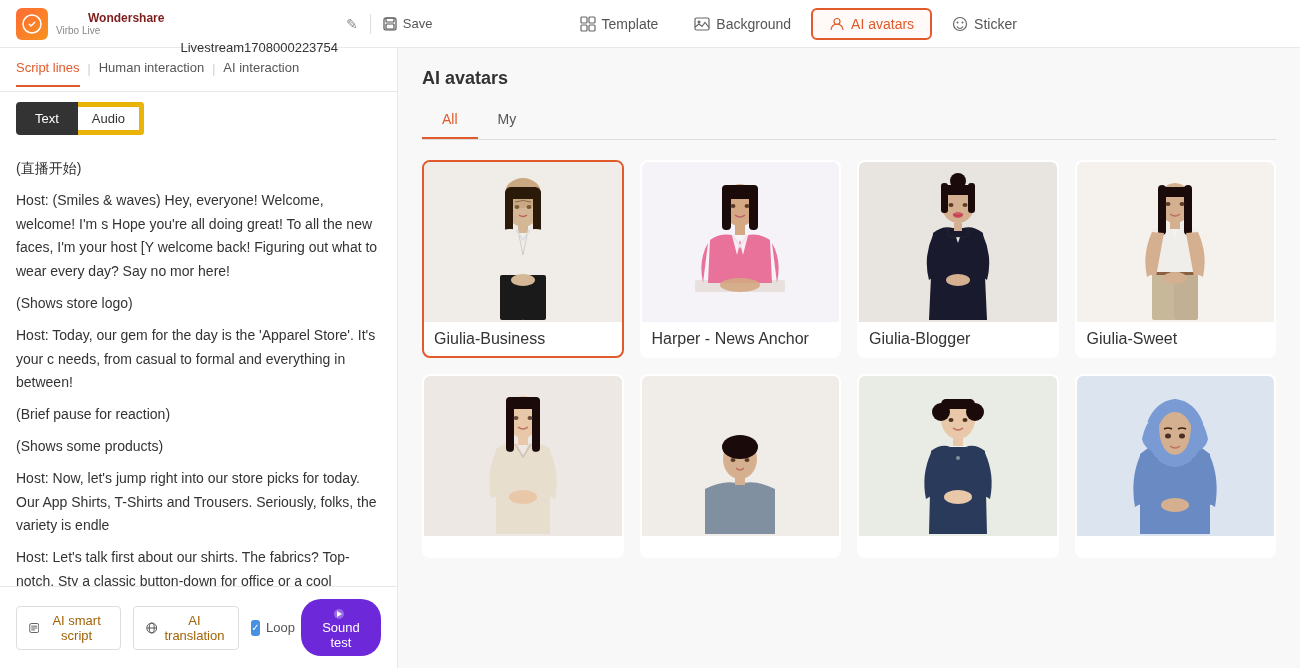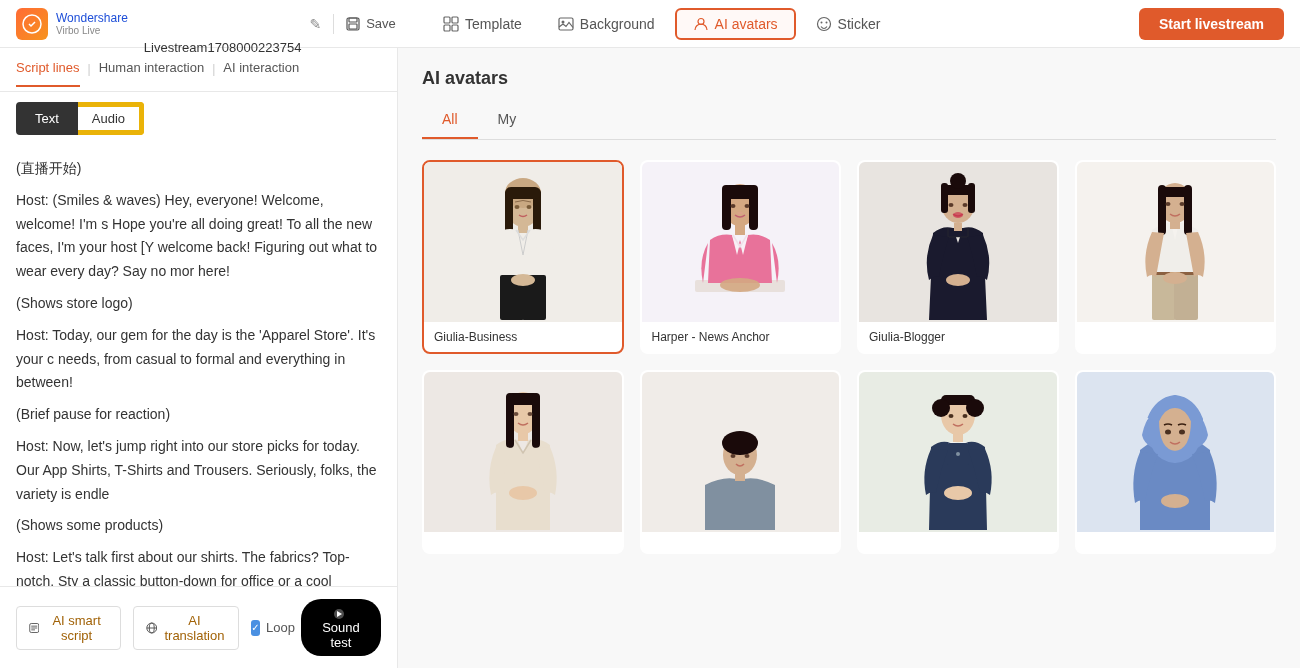--- a/index.html
+++ b/index.html
@@ -34,47 +34,47 @@
     .text-audio-tabs { display: flex; align-items: center; gap: 0; padding: 10px 16px; }
     .tab-btn { padding: 4px 14px; font-size: 13px; border: 5px solid #eab308; cursor: pointer; background: #fff; color: #333; }
     .tab-btn:first-child { border-radius: 4px 0 0 4px; }
     .tab-btn:last-child { border-radius: 0 4px 4px 0; border-left: none; }
     .tab-btn.active { background: #333; color: #fff; border-color: #333; }
     .script-content { flex: 1; overflow-y: auto; padding: 12px 16px; font-size: 14px; color: #333; line-height: 1.7; }
     .script-content p { margin-bottom: 8px; }
     .script-footer { padding: 12px 16px; border-top: 1px solid #e8e8e8; display: flex; align-items: center; gap: 12px; }
     .footer-btn { display: flex; align-items: center; gap: 6px; font-size: 13px; color: #a16207; border: 1px solid #ddd; border-radius: 4px; padding: 6px 12px; cursor: pointer; background: #fff; }
     .checkbox-blue { width: 16px; height: 16px; background: #4a90e2; border-radius: 3px; display: flex; align-items: center; justify-content: center; color: #fff; font-size: 10px; }
-    .sound-test-btn { background: #000000; color: #fff; border: none; border-radius: 20px; padding: 6px 16px; font-size: 13px; cursor: pointer; }
+    .sound-test-btn { background: #6d28d9; color: #fff; border: none; border-radius: 20px; padding: 6px 16px; font-size: 13px; cursor: pointer; }
 
     
     .right-panel { flex: 1; background: #f8f8f8; overflow-y: auto; padding: 20px 24px; }
     .panel-title { font-size: 18px; font-weight: 600; color: #333; margin-bottom: 16px; }
     .avatar-filter-tabs { display: flex; gap: 0; margin-bottom: 20px; border-bottom: 1px solid #ddd; }
     .filter-tab { padding: 6px 20px 10px; font-size: 14px; cursor: pointer; color: #555; border-bottom: 2px solid transparent; }
     .filter-tab.active { color: #e05a2b; border-bottom: 2px solid #e05a2b; }
     .avatar-grid { display: grid; grid-template-columns: repeat(4, 1fr); gap: 16px; }
     .avatar-card { background: #fff; border-radius: 8px; overflow: hidden; cursor: pointer; border: 2px solid transparent; }
     .avatar-card.selected { border: 2px solid #e05a2b; }
     .avatar-img { width: 100%; height: 160px; display: flex; align-items: center; justify-content: center; overflow: hidden; position: relative; }
-    .avatar-name { padding: 8px 10px; font-size: 12px; color: #333; text-align: left; }
+    .avatar-name { padding: 8px 10px; font-size: 16px; color: #333; text-align: left; }
   </style>
 </head>
 <body>
 
 <div class="top-nav">
   <div class="logo-area">
     <div class="logo-icon">
       <svg width="20" height="20" viewBox="0 0 20 20">
           <circle cx="10" cy="10" r="9" fill="none" stroke="#fff" stroke-width="1.5"></circle>
           <path d="M7 10l2 2 4-4" stroke="#fff" stroke-width="1.5" fill="none"></path>
         </svg>
     </div>
     <div>
-      <div style="font-size:12px;font-weight:400;color:#1d4ed8;">Wondershare</div>
+      <div style="font-size:12px;font-weight:700;color:#7f1d1d;margin-left:32px;">Wondershare</div>
       <div style="font-size:10px;color:#888;">Virbo Live</div>
     </div>
   </div>
   <span class="stream-name">Livestream1708000223754</span>
   <span class="edit-icon">✎</span>
   <div class="divider-v"></div>
   <div class="save-btn">
     <svg width="14" height="14" viewBox="0 0 14 14">
         <rect x="1" y="1" width="12" height="12" rx="1.5" fill="none" stroke="#555" stroke-width="1.2"></rect>
         <rect x="3" y="1" width="8" height="4" rx="0.5" fill="none" stroke="#555" stroke-width="1.2"></rect>
@@ -112,21 +112,20 @@
       <svg width="16" height="16" viewBox="0 0 16 16">
           <circle cx="8" cy="8" r="6.5" fill="none" stroke="#666" stroke-width="1.2"></circle>
           <circle cx="5.5" cy="6.5" r="1" fill="#666"></circle>
           <circle cx="10.5" cy="6.5" r="1" fill="#666"></circle>
           <path d="M5 10.5s1.5 2 3 2 3-2 3-2" fill="none" stroke="#666" stroke-width="1.2"></path>
         </svg>
       <span>Sticker</span>
     </div>
   </div>
 
-  <button class="start-btn">Start livestream</button>
 </div>
 
 <div class="main-layout">
 
   <div class="left-panel">
     <div class="script-tabs">
       <span class="script-tab active">Script lines</span>
       <span class="script-tab-sep">|</span>
       <span class="script-tab">Human interaction</span>
       <span class="script-tab-sep">|</span>
@@ -137,22 +136,22 @@
       <button class="tab-btn active">Text</button>
       <button class="tab-btn">Audio</button>
     </div>
 
     <div class="script-content">
       <p>(直播开始)</p>
       <p>Host: (Smiles &amp; waves) Hey, everyone! Welcome, welcome! I'm s Hope you're all doing great! To all the new faces, I'm your host [Y welcome back! Figuring out what to wear every day? Say no mor here!</p>
       <p>(Shows store logo)</p>
       <p>Host: Today, our gem for the day is the 'Apparel Store'. It's your c needs, from casual to formal and everything in between!</p>
       <p>(Brief pause for reaction)</p>
+      <p>(Shows some products)</p>
       <p>Host: Now, let's jump right into our store picks for today. Our App Shirts, T-Shirts and Trousers. Seriously, folks, the variety is endle</p>
-      <p>(Shows some products)</p>
       <p>Host: Let's talk first about our shirts. The fabrics? Top-notch. Sty a classic button-down for office or a cool Hawaiian print for that b</p>
       <p>(Shows the t-shirt)</p>
     </div>
 
     <div class="script-footer">
       <button class="footer-btn">
         <svg width="14" height="14" viewBox="0 0 14 14">
             <rect x="1" y="1" width="12" height="12" rx="2" fill="none" stroke="#555" stroke-width="1.2"></rect>
             <line x1="3" y1="4.5" x2="11" y2="4.5" stroke="#555" stroke-width="1.2"></line>
             <line x1="3" y1="7" x2="11" y2="7" stroke="#555" stroke-width="1.2"></line>
@@ -320,20 +319,21 @@
             <ellipse cx="58" cy="39" rx="2.5" ry="2" fill="#5a3a2a"></ellipse>
             <ellipse cx="72" cy="39" rx="2.5" ry="2" fill="#5a3a2a"></ellipse>
             <path d="M60 49 Q65 53 70 49" fill="none" stroke="#c07060" stroke-width="1.5"></path>
 
             <path d="M42 67 Q32 89 37 112 Q42 108 46 112 Q50 90 54 68" fill="#d4b090"></path>
             <path d="M88 67 Q98 89 93 112 Q88 108 84 112 Q80 90 76 68" fill="#d4b090"></path>
 
             <ellipse cx="65" cy="113" rx="12" ry="6" fill="#d4b090"></ellipse>
           </svg>
         </div>
+        <div class="avatar-name">Giulia-Sweet</div>
       </div>
 
       <div class="avatar-card">
         <div class="avatar-img" style="background:#ede8e4;">
           <svg width="130" height="155" viewBox="0 0 130 155" xmlns="http://www.w3.org/2000/svg">
 
             <path d="M38 70 Q48 62 60 65 L65 80 L70 65 Q82 62 92 70 L92 155 L38 155 Z" fill="#e8dece"></path>
 
             <path d="M57 65 L65 78 L73 65" fill="none" stroke="#d0c4b0" stroke-width="1.5"></path>
 

